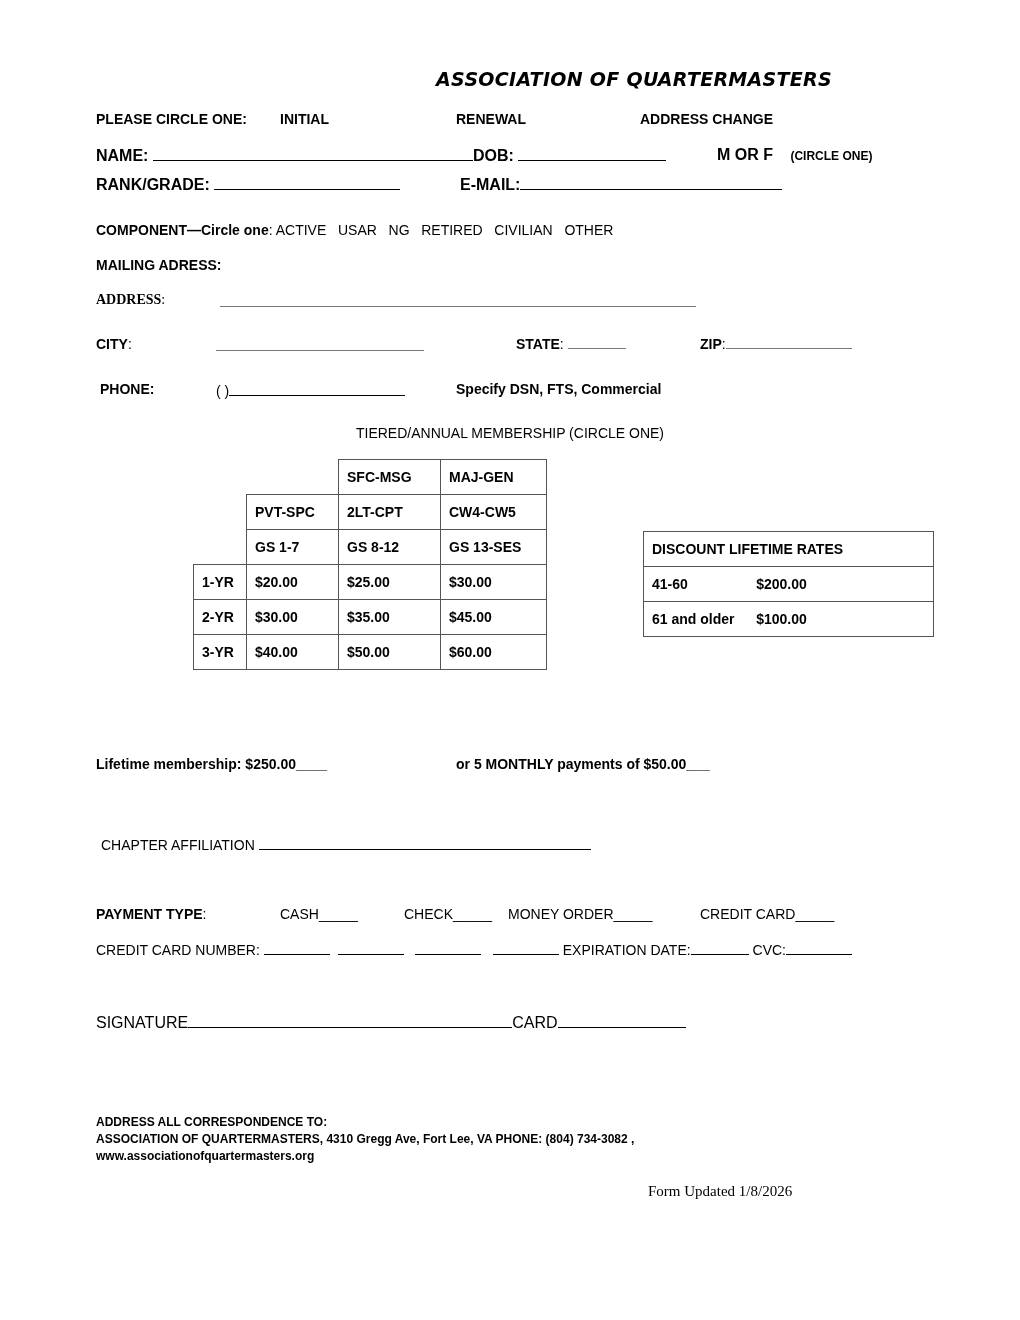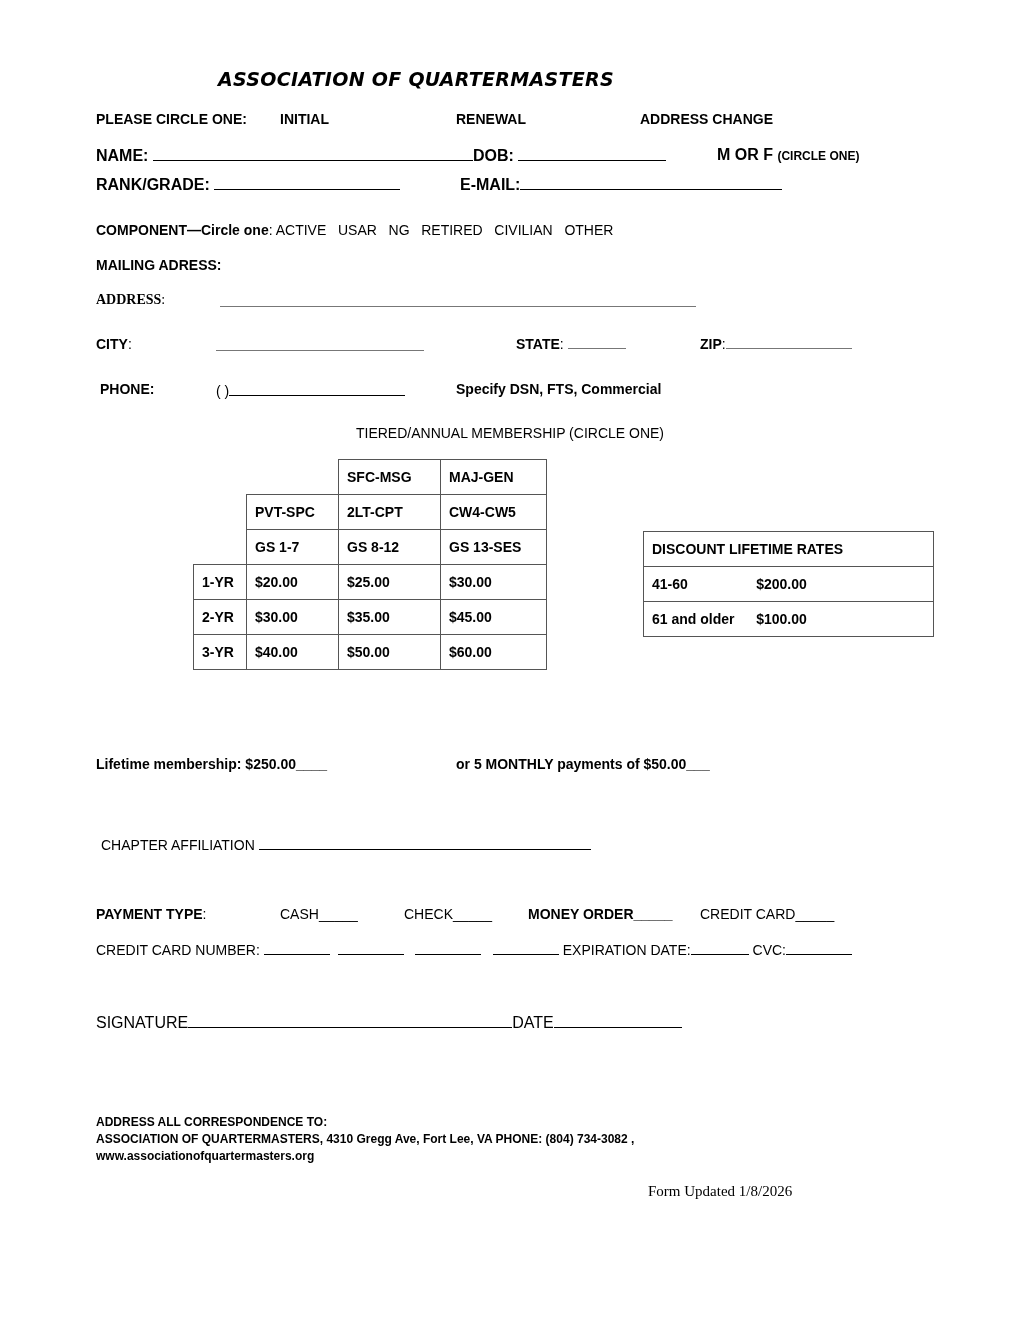--- a/index.html
+++ b/index.html
@@ -1,19 +1,19 @@
 <!DOCTYPE html>
 <html><head>
 <meta charset="utf-8">
 <style>
   html, body { margin:0; padding:0; background:#ffffff; }
   body { width:1020px; height:1320px; position:relative; font-family:"Liberation Sans", sans-serif; color:#000; overflow:hidden; }
   .abs { position:absolute; white-space:nowrap; }
   .b { font-weight:bold; }
-  .title { left:0; width:832px; top:68px; text-align:center; font-family:"DejaVu Sans", sans-serif; font-weight:bold; font-size:19px; letter-spacing:0.3px; font-style:italic; }
+  .title { left:0; width:832px; top:68px; text-align:right; font-family:"DejaVu Sans", sans-serif; font-weight:bold; font-size:19px; letter-spacing:0.3px; font-style:italic; }
   .s14 { font-size:14px; }
   .s16 { font-size:16px; }
   .s12 { font-size:12px; }
   .s18 { font-size:14px; }
   .line { display:inline-block; border-bottom:1px solid #000; height:14px; vertical-align:baseline; }
   .lineg { display:inline-block; border-bottom:1px solid #777; height:12px; vertical-align:baseline; }
   table.grid { position:absolute; border-collapse:collapse; }
   table.grid td { border:1px solid #555; font-weight:bold; font-size:14px; padding:0 0 0 8px; height:35px; box-sizing:border-box; }
   td.blank { border:none !important; }
   .serif { font-family:"Liberation Serif", serif; }
@@ -28,21 +28,21 @@
 <div class="abs b s14" style="left:456px;top:111px;">RENEWAL</div>
 <div class="abs b s14" style="left:640px;top:111px;">ADDRESS CHANGE</div>
 
 <div class="abs b s16" style="left:96px;top:146px;">
   <span>NAME:</span>
   <span class="line" style="width:320px;"></span><span>DOB:</span>
   <span class="line" style="width:148px;"></span>
 </div>
 <div class="abs b s16" style="left:717px;top:146px;">
   <span>M OR F</span>
-  <span style="font-size:12px;">(CIRCLE ONE)</span>
+  <span style="font-size:12px;margin-left:13px;">(CIRCLE ONE)</span>
 </div>
 
 <div class="abs b s16" style="left:96px;top:175px;">
   <span>RANK/GRADE:</span>
   <span class="line" style="width:186px;"></span>
 </div>
 <div class="abs b s16" style="left:460px;top:175px;">
   <span>E-MAIL:</span><span class="line" style="width:262px;"></span>
 </div>
 
@@ -143,33 +143,33 @@
 <div class="abs b s18" style="left:456px;top:756px;">or 5 MONTHLY payments of $50.00___</div>
 
 <div class="abs s14" style="left:101px;top:836px;">
   <span>CHAPTER AFFILIATION</span>
   <span class="line" style="width:332px;height:13px;"></span>
 </div>
 
 <div class="abs s14" style="left:96px;top:906px;"><span class="b">PAYMENT TYPE</span>:</div>
 <div class="abs s14" style="left:280px;top:906px;">CASH_____</div>
 <div class="abs s14" style="left:404px;top:906px;">CHECK_____</div>
-<div class="abs s14" style="left:528px;top:906px;font-weight:bold;">MONEY ORDER_____</div>
+<div class="abs s14" style="left:508px;top:906px;">MONEY ORDER_____</div>
 <div class="abs s14" style="left:700px;top:906px;">CREDIT CARD_____</div>
 
 <div class="abs s14" style="left:96px;top:941px;">
   <span>CREDIT CARD NUMBER:</span>
   <span class="line" style="width:66px;height:13px;"></span>&nbsp;
   <span class="line" style="width:66px;height:13px;"></span>&nbsp;&nbsp;
   <span class="line" style="width:66px;height:13px;"></span>&nbsp;&nbsp;
   <span class="line" style="width:66px;height:13px;"></span>
   <span>EXPIRATION DATE:</span><span class="line" style="width:58px;height:13px;"></span>
   <span>CVC:</span><span class="line" style="width:66px;height:13px;"></span>
 </div>
 
 <div class="abs s16" style="left:96px;top:1012px;">
-  <span>SIGNATURE</span><span class="line" style="width:324px;height:15px;"></span><span>DATE</span><span class="line" style="width:128px;height:15px;"></span>
+  <span>SIGNATURE</span><span class="line" style="width:324px;height:15px;"></span><span>CARD</span><span class="line" style="width:128px;height:15px;"></span>
 </div>
 
 <div class="abs b s12" style="left:96px;top:1115px;">ADDRESS ALL CORRESPONDENCE TO:</div>
 <div class="abs b s12" style="left:96px;top:1132px;">ASSOCIATION OF QUARTERMASTERS, 4310 Gregg Ave, Fort Lee, VA PHONE:  (804) 734-3082 ,</div>
 <div class="abs b s12" style="left:96px;top:1149px;">www.associationofquartermasters.org</div>
 <div class="abs serif" style="left:648px;top:1183px;font-size:15px;">Form Updated 1/8/2026</div>
 
 </body></html>

